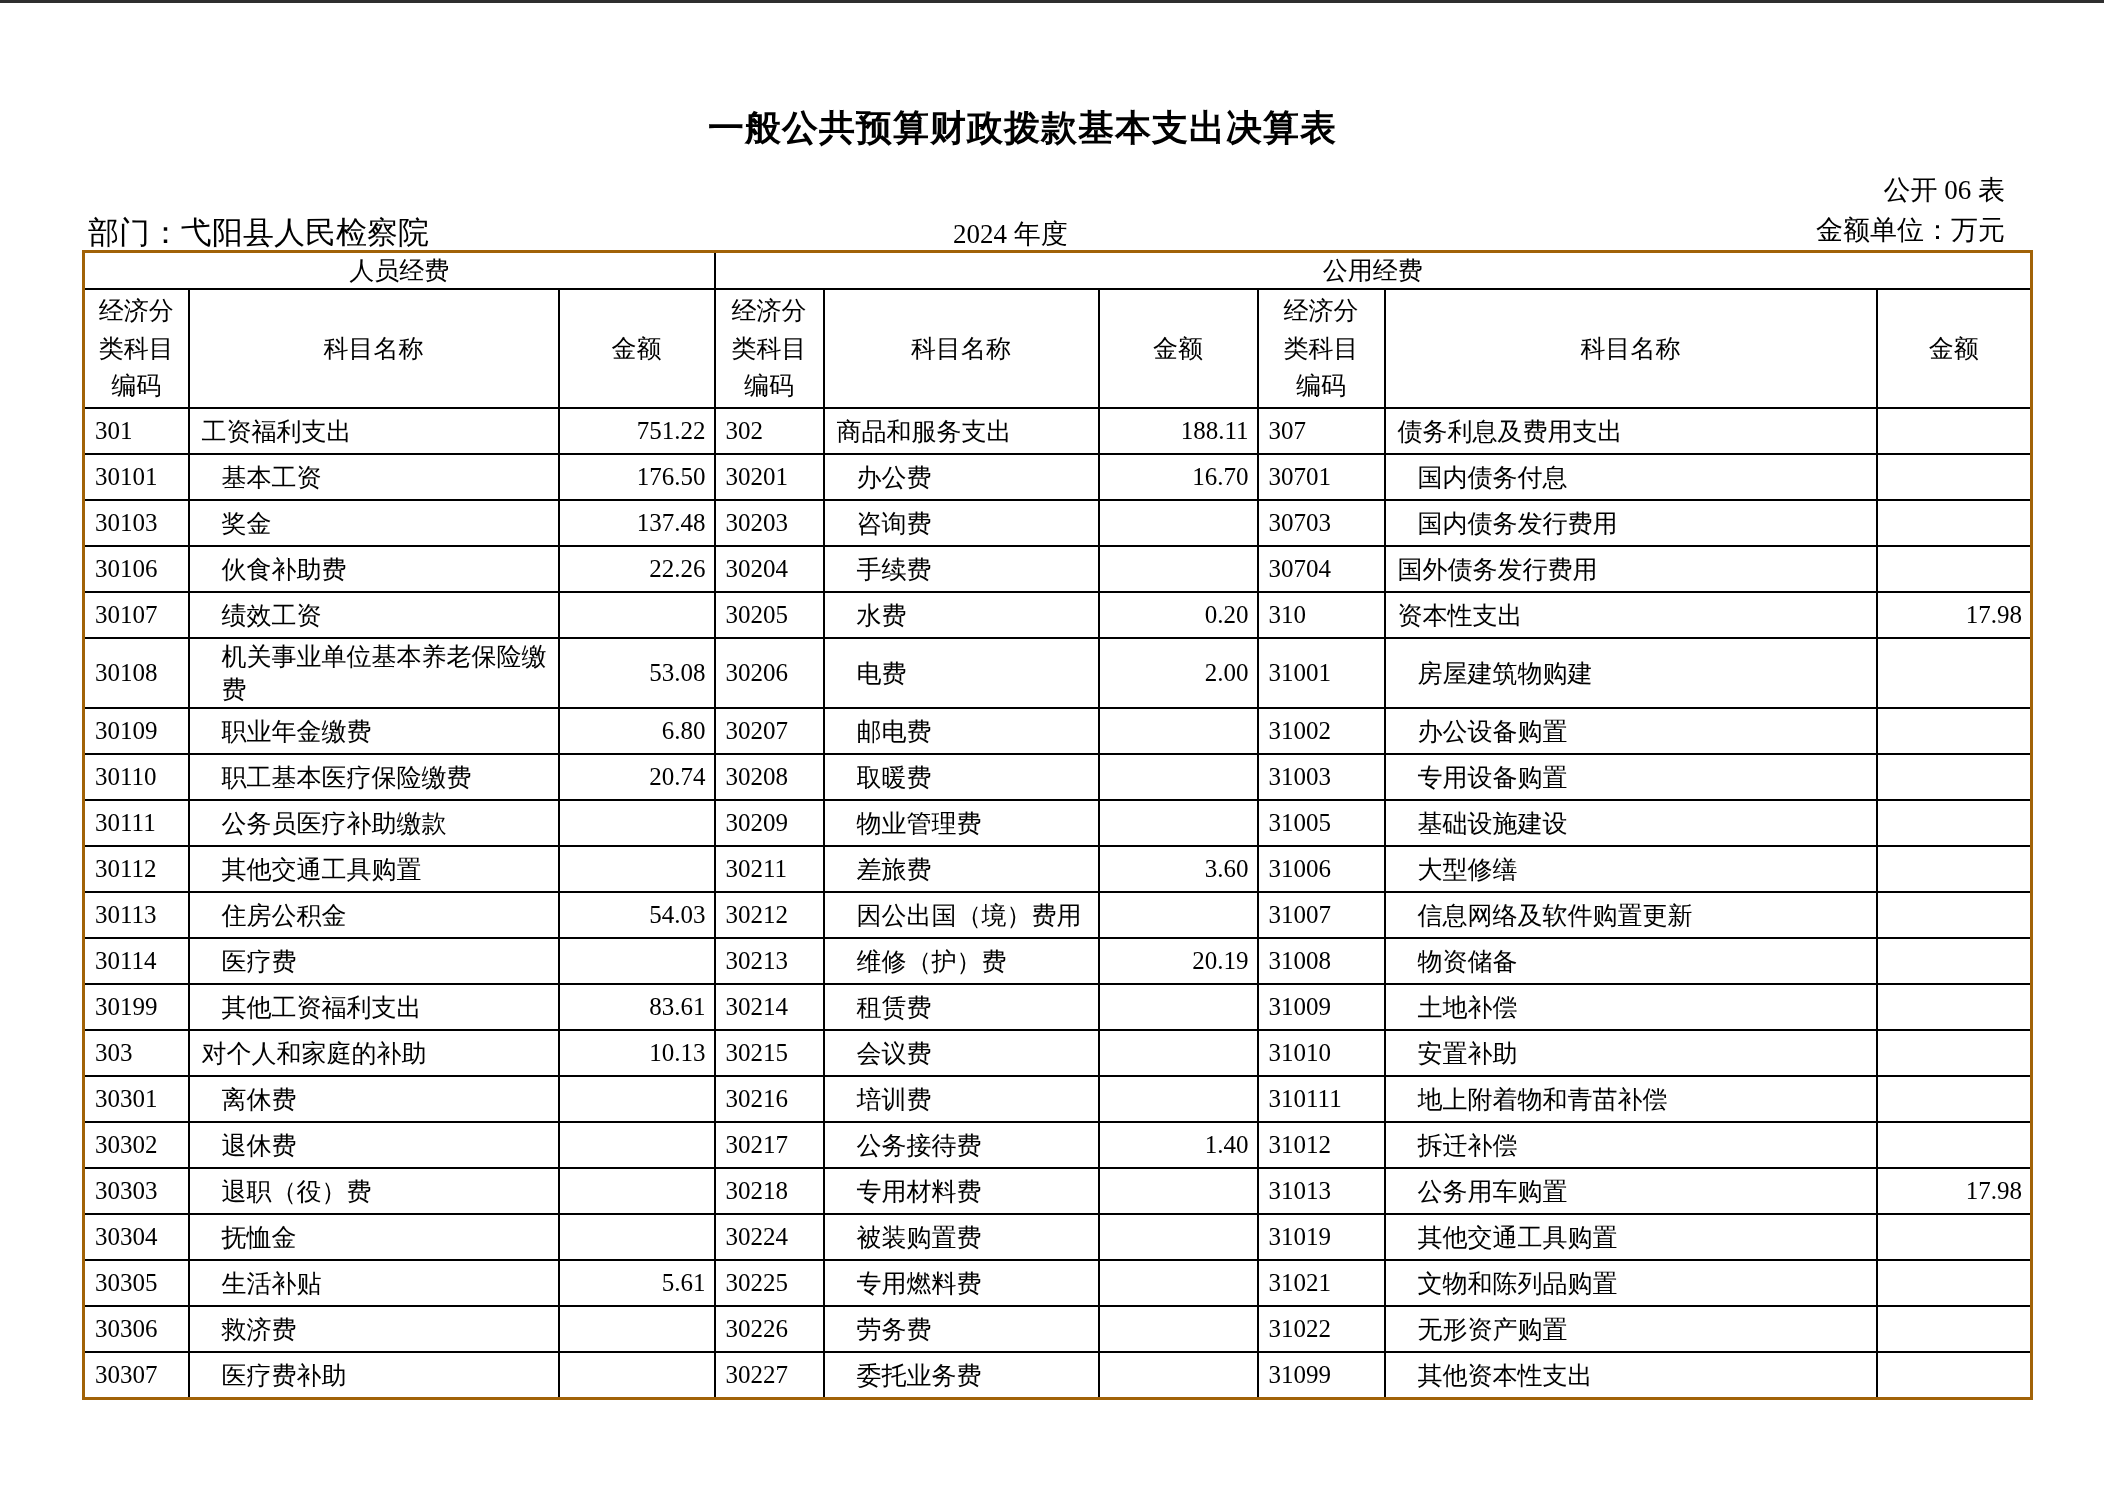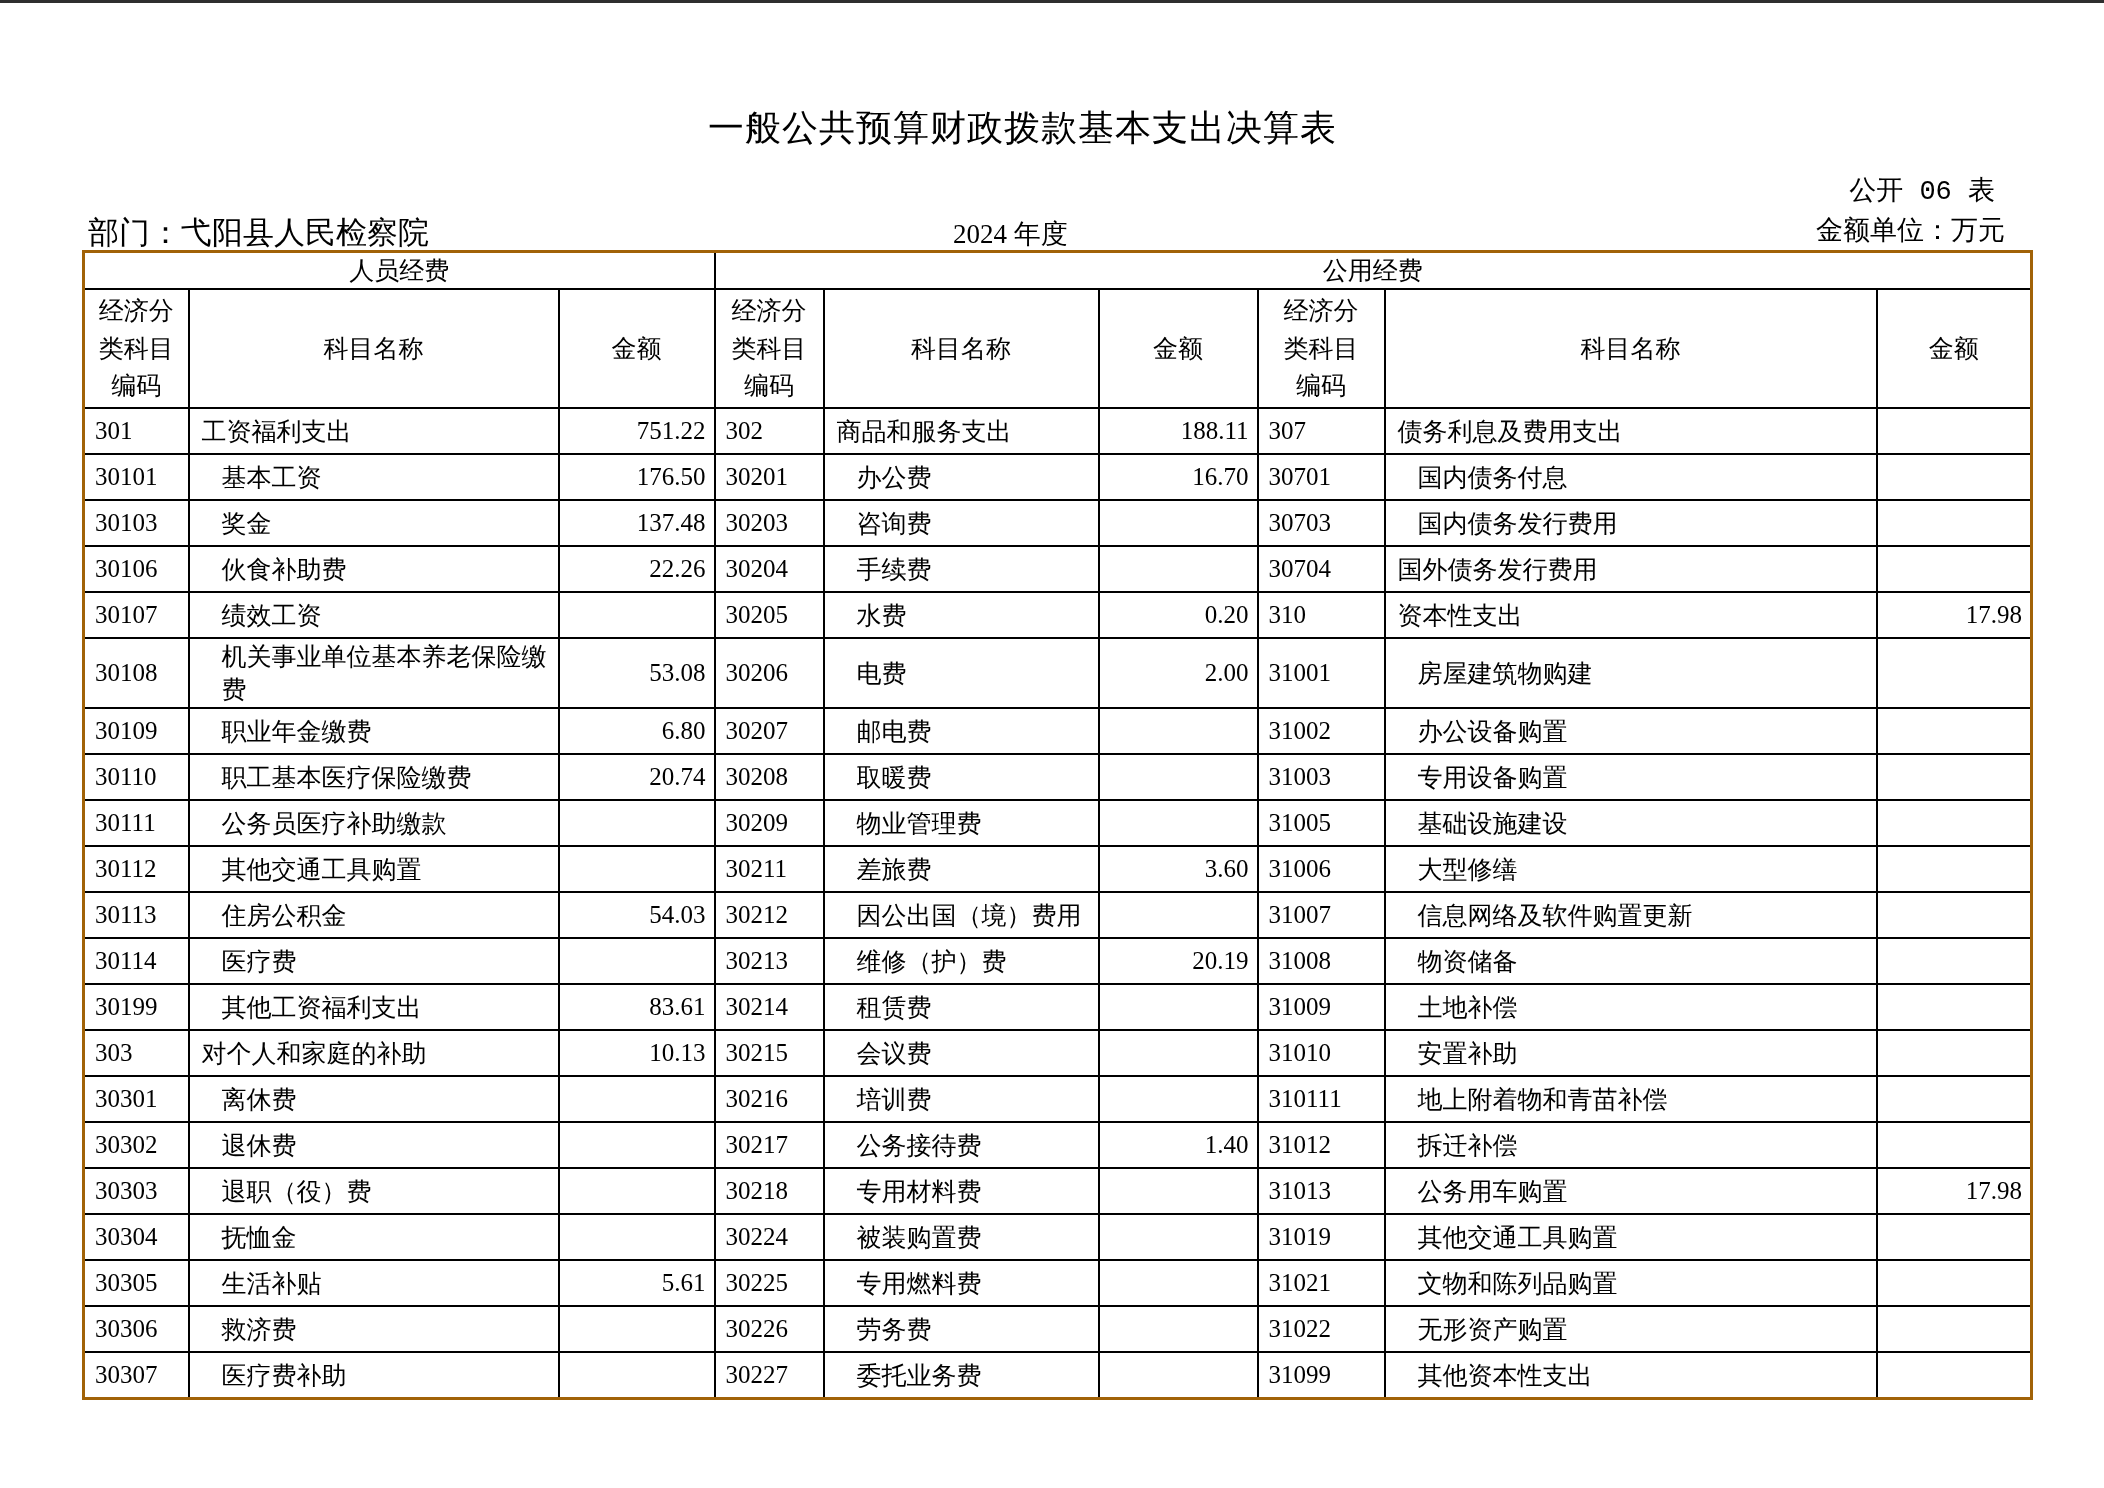--- a/index.html
+++ b/index.html
@@ -4,24 +4,24 @@
 <style>
   html,body{margin:0;padding:0;}
   body{
     width:2104px;height:1488px;background:#ffffff;position:relative;
     font-family:"Liberation Serif","DejaVu Serif",serif;color:#000;
     overflow:hidden;
   }
   .scan-edge{position:absolute;top:0;left:0;width:2104px;height:3px;background:#2e2e2e;}
   .doc-title{
     position:absolute;top:104px;left:0;width:2045px;text-align:center;
-    font-family:"Liberation Sans","DejaVu Sans",sans-serif;font-weight:normal;
+    font-family:"Liberation Sans","DejaVu Sans",sans-serif;font-weight:bold;
     font-size:36px;letter-spacing:1px;
   }
-  .form-code{position:absolute;top:172px;right:109px;font-size:27px;font-family:Liberation Mono, monospace;}
+  .form-code{position:absolute;top:172px;right:99px;font-size:27px;}
   .meta-dept{position:absolute;top:212px;left:88px;font-size:31px;}
   .meta-year{position:absolute;top:216px;left:953px;font-size:27px;}
   .meta-unit{position:absolute;top:212px;right:99px;font-size:27px;}
   table.fin{
     position:absolute;top:250px;left:82px;width:1948px;
     border-collapse:collapse;table-layout:fixed;
     border:3px solid #a16207;
   }
   table.fin td{border:2px solid #000;font-size:25px;vertical-align:middle;overflow:hidden;}
   td.gh{height:31px;text-align:center;font-size:27px;}

